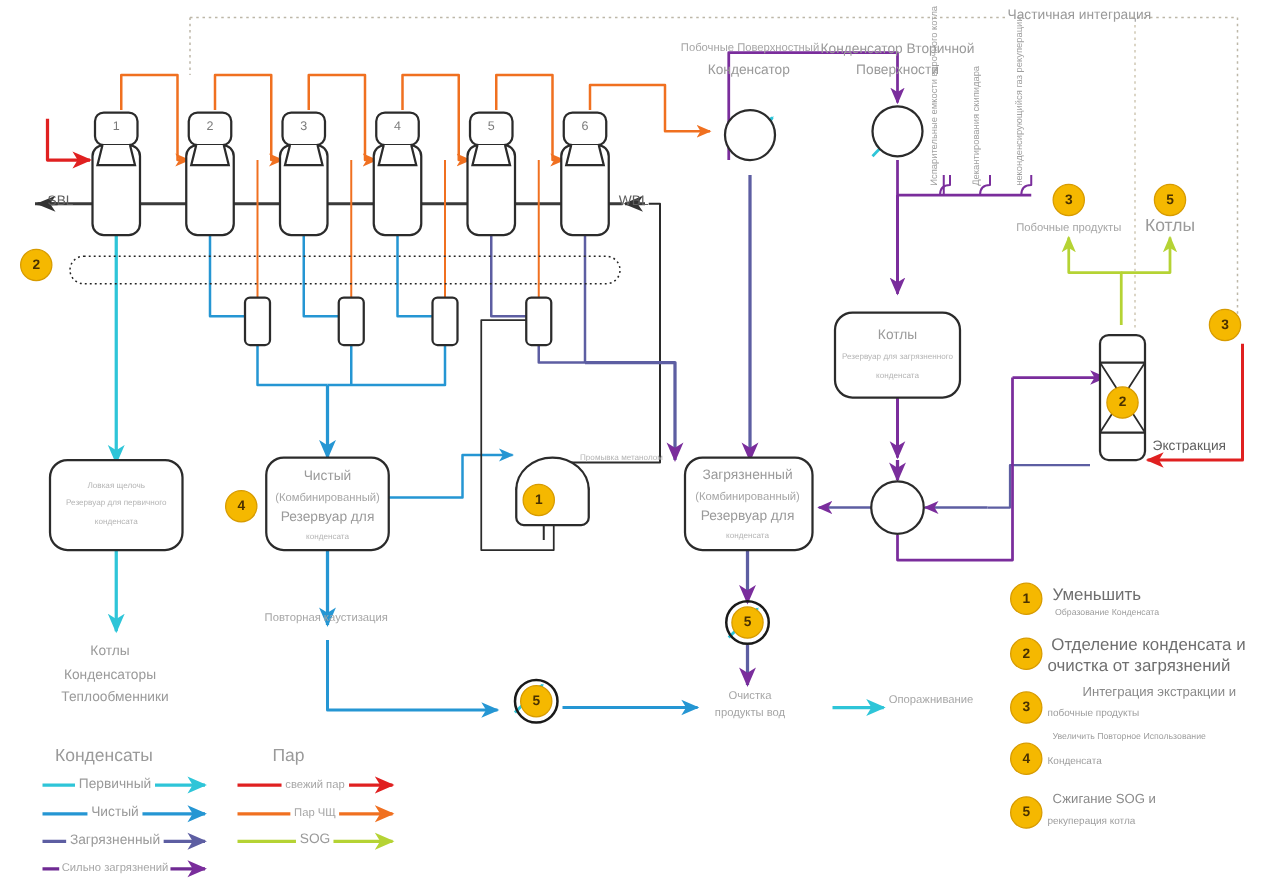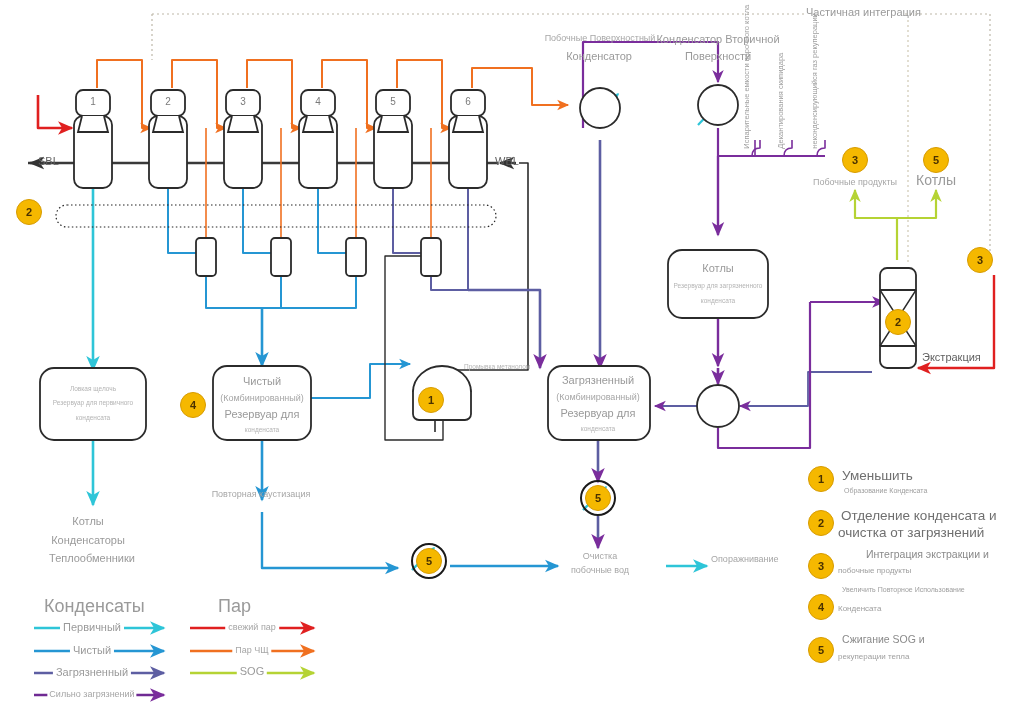--- a/index.html
+++ b/index.html
@@ -12,21 +12,21 @@
   .t-big{font-size:14px;color:#9a9a9a;}
   .t-mid{font-size:11px;color:#9a9a9a;}
   .t-sm{font-size:9px;color:#a6a6a6;}
   .t-xs{font-size:6.5px;color:#b4b4b4;}
   .t-dark{color:#5f5f5f;}
   .vert{transform:rotate(-90deg);transform-origin:left bottom;font-size:7.5px;color:#9e9e9e;}
   .badge{position:absolute;width:26px;height:26px;border-radius:50%;
          background:#f5b800;border:1px solid #d79b00;color:#4a3200;
          font-size:11px;font-weight:bold;display:flex;align-items:center;
          justify-content:center;box-sizing:border-box;}
-  .legend-title{font-size:18px;color:#9a9a9a;}
+  .legend-title{font-size:14px;color:#9a9a9a;}
   .rlg-t2{font-size:8px;color:#9e9e9e;white-space:nowrap;}
   .rlg-big{font-size:13.5px;color:#6f6f6f;white-space:nowrap;}
   .rlg-med{font-size:10.5px;color:#8a8a8a;white-space:nowrap;}
   .evnum{position:absolute;font-size:10px;color:#7a7a7a;transform:translateX(-50%);}
   .tanktxt{position:absolute;transform:translateX(-50%);text-align:center;white-space:nowrap;}
 </style>
 </head>
 <body>
 
 <div id="stage">
@@ -243,21 +243,21 @@
 <div class="tanktxt t-xs" style="left:598px;top:425px;">конденсата</div>
 
 <div class="tanktxt t-mid" style="left:718px;top:262px;">Котлы</div>
 <div class="tanktxt t-xs" style="left:718px;top:282px;">Резервуар для загрязненного</div>
 <div class="tanktxt t-xs" style="left:718px;top:297px;">конденсата</div>
 
 <div class="lbl t-xs" style="left:464px;top:363px;">Промывка метанолом</div>
 <div class="lbl c t-sm" style="left:261px;top:489px;">Повторная каустизация</div>
 
 <div class="lbl c t-sm" style="left:600px;top:551px;">Очистка</div>
-<div class="lbl c t-sm" style="left:600px;top:565px;">побочные вод</div>
+<div class="lbl c t-sm" style="left:600px;top:565px;">продукты вод</div>
 <div class="lbl t-sm" style="left:711px;top:554px;">Опоражнивание</div>
 
 <div class="lbl c t-mid" style="left:88px;top:515px;">Котлы</div>
 <div class="lbl c t-mid" style="left:88px;top:534px;">Конденсаторы</div>
 <div class="lbl c t-mid" style="left:92px;top:552px;">Теплообменники</div>
 
 <div class="lbl c t-sm" style="left:855px;top:177px;">Побочные продукты</div>
 <div class="lbl c t-big" style="left:936px;top:172px;">Котлы</div>
 <div class="lbl t-mid t-dark" style="left:922px;top:315px;margin-top:36px;">Экстракция</div>
 
@@ -305,15 +305,15 @@
 <div class="badge" style="left:808px;top:553px;">3</div>
 <div class="lbl rlg-med" style="left:842px;top:548px;margin-left:24px;">Интеграция экстракции и</div>
 <div class="lbl rlg-t2" style="left:838px;top:566px;">побочные продукты</div>
 
 <div class="badge" style="left:808px;top:594px;">4</div>
 <div class="lbl" style="left:842px;top:586px;font-size:7px;color:#9e9e9e;">Увеличить Повторное Использование</div>
 <div class="lbl rlg-t2" style="left:838px;top:604px;">Конденсата</div>
 
 <div class="badge" style="left:808px;top:637px;">5</div>
 <div class="lbl rlg-med" style="left:842px;top:633px;">Сжигание SOG и</div>
-<div class="lbl rlg-t2" style="left:838px;top:652px;">рекуперации тепла</div>
+<div class="lbl rlg-t2" style="left:838px;top:652px;">рекуперация котла</div>
 
 </div>
 
 </body></html>

